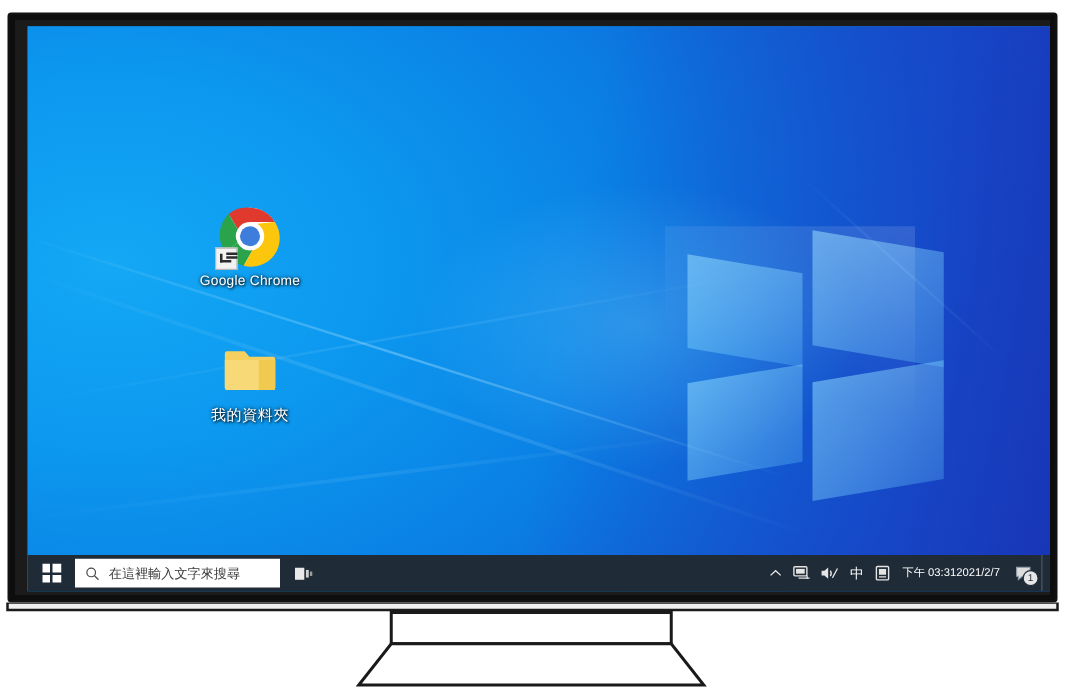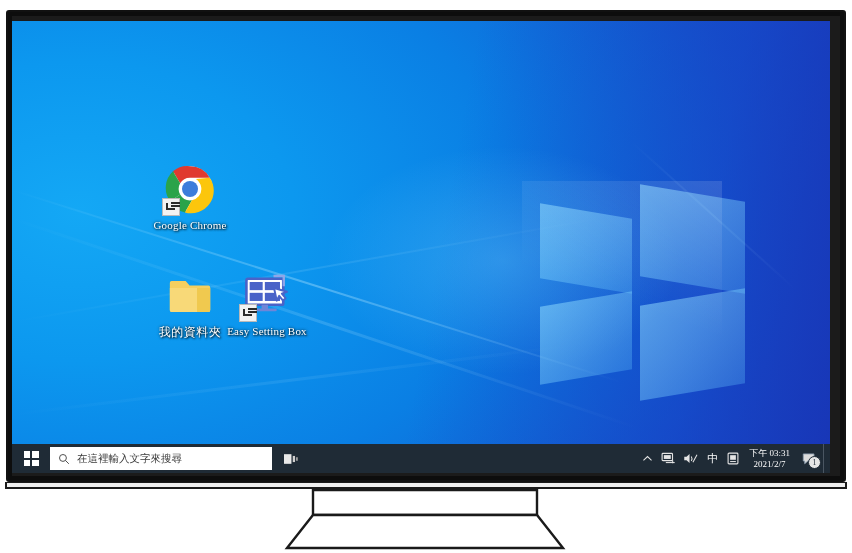--- a/index.html
+++ b/index.html
@@ -15,22 +15,22 @@
     position:absolute;left:6px;top:10px;width:840px;height:472px;
     background:#0d0d0d;border:2px solid #111;border-radius:3px;
     box-sizing:border-box;
     box-shadow:0 0 0 2px #ffffff;
   }
   #bezel-inner{
     position:absolute;left:4px;top:4px;right:4px;bottom:4px;
     background:#1b1b1b;box-sizing:border-box;
   }
   #screen{
-    position:absolute;left:4px;top:9px;width:818px;height:452px;
-    overflow:hidden;background:#0a84d8;font-family:Liberation Serif, serif;
+    position:absolute;left:14px;top:9px;width:818px;height:452px;
+    overflow:hidden;background:#0a84d8;
   }
 
   
   #wallpaper{
     position:absolute;inset:0;
     background:
       radial-gradient(120% 150% at 8% 42%, #14a8f5 0%, #0c98ef 22%, #0a7fe4 44%, #1559cf 70%, #1c3fbe 100%);
   }
   #wall-dark-right{
     position:absolute;inset:0;
@@ -89,32 +89,32 @@
 
   
   #taskbar{
     position:absolute;left:0;bottom:0;width:100%;height:29px;
     background:#1f2b36;display:flex;align-items:center;
   }
   #start-btn{width:38px;height:29px;display:flex;align-items:center;justify-content:center;}
   .winlogo{width:15px;height:15px;display:grid;grid-template-columns:1fr 1fr;grid-template-rows:1fr 1fr;gap:2px;}
   .winlogo i{background:#ffffff;display:block;}
   #searchbox{
-    width:222px;height:23px;background:#ffffff;display:flex;align-items:center;
+    width:164px;height:23px;background:#ffffff;display:flex;align-items:center;
     gap:7px;padding:0 8px;box-sizing:border-box;
   }
   #search-ph{font-size:10.5px;color:#3c3c3c;white-space:nowrap;overflow:hidden;}
   #taskview{width:38px;height:29px;display:flex;align-items:center;justify-content:center;}
   #tb-spacer{flex:1;}
   #tray{display:flex;align-items:center;gap:0;height:29px;padding-right:2px;}
   .tray-ic{height:29px;display:flex;align-items:center;justify-content:center;padding:0 4px;color:#e8e8e8;}
   #tray-ime{font-size:11px;color:#ffffff;padding:0 5px;}
   #clock{
     color:#ffffff;font-size:9px;line-height:11px;text-align:center;
-    padding:0 6px;height:29px;display:flex;flex-direction:column;
+    padding:0 6px;height:29px;display:flex;
     align-items:center;justify-content:center;white-space:nowrap;
   }
   #notif{
     position:relative;height:29px;display:flex;align-items:center;justify-content:center;
     padding:0 6px;
   }
   #notif-badge{
     position:absolute;right:2px;bottom:4px;width:11px;height:11px;border-radius:50%;
     background:#e6e6e6;color:#1f2b36;font-size:8px;line-height:11px;text-align:center;
     border:1px solid #1f2b36;
@@ -177,37 +177,20 @@
             <svg viewBox="0 0 48 48" width="52" height="52">
               <path d="M7 11h13l3.6 4.2H41a1.6 1.6 0 0 1 1.6 1.6V38a1.6 1.6 0 0 1-1.6 1.6H7A1.6 1.6 0 0 1 5.4 38V12.6A1.6 1.6 0 0 1 7 11z" fill="#f5cf5f"></path>
               <path d="M5.4 17.5h37.2V38a1.6 1.6 0 0 1-1.6 1.6H7A1.6 1.6 0 0 1 5.4 38V17.5z" fill="#f8d978"></path>
               <path d="M31 17.5h11.6V38a1.6 1.6 0 0 1-1.6 1.6H31V17.5z" fill="#eec košík" opacity="0"></path>
               <path d="M30.5 17.5h12.1V38a1.6 1.6 0 0 1-1.6 1.6H30.5V17.5z" fill="#f0c94f"></path>
             </svg>
           </div>
           <div class="lbl cjk">我的資料夾</div>
         </div>
 
-        <div class="dicon" id="ic-esb">
-          <div class="glyph">
-            <svg viewBox="0 0 48 48" width="52" height="52">
-              <rect x="5" y="9" width="34" height="24" rx="1.5" fill="#ffffff" stroke="#4a63c8" stroke-width="2.4"></rect>
-              <rect x="8" y="12" width="12" height="7.5" fill="#4a63c8"></rect>
-              <rect x="22" y="12" width="14" height="7.5" fill="#4a63c8"></rect>
-              <rect x="8" y="22" width="12" height="7.5" fill="#4a63c8"></rect>
-              <rect x="22" y="22" width="14" height="7.5" fill="#4a63c8"></rect>
-              <rect x="19" y="33" width="6" height="4" fill="#6f86d8"></rect>
-              <rect x="11" y="36.5" width="22" height="2.6" rx="1.2" fill="#6f86d8"></rect>
-              <path d="M30 6.5h9.5v9.5" fill="none" stroke="#8fa6e8" stroke-width="2.2"></path>
-              <path d="M30.5 17.5l12 3.5-4.8 1.8 3.5 4.2-2.6 2-3.4-4.2-2.2 4.4-2.5-11.7z" fill="#ffffff" stroke="#4a63c8" stroke-width="1.8" stroke-linejoin="round"></path>
-            </svg>
-            <span class="shortcut"></span>
-          </div>
-          <div class="lbl">Easy Setting Box</div>
-        </div>
       </div>
 
       <div id="taskbar">
 
         <div id="start-btn">
           <span class="winlogo">
             <i></i>
               <i></i>
               <i></i>
               <i></i>

